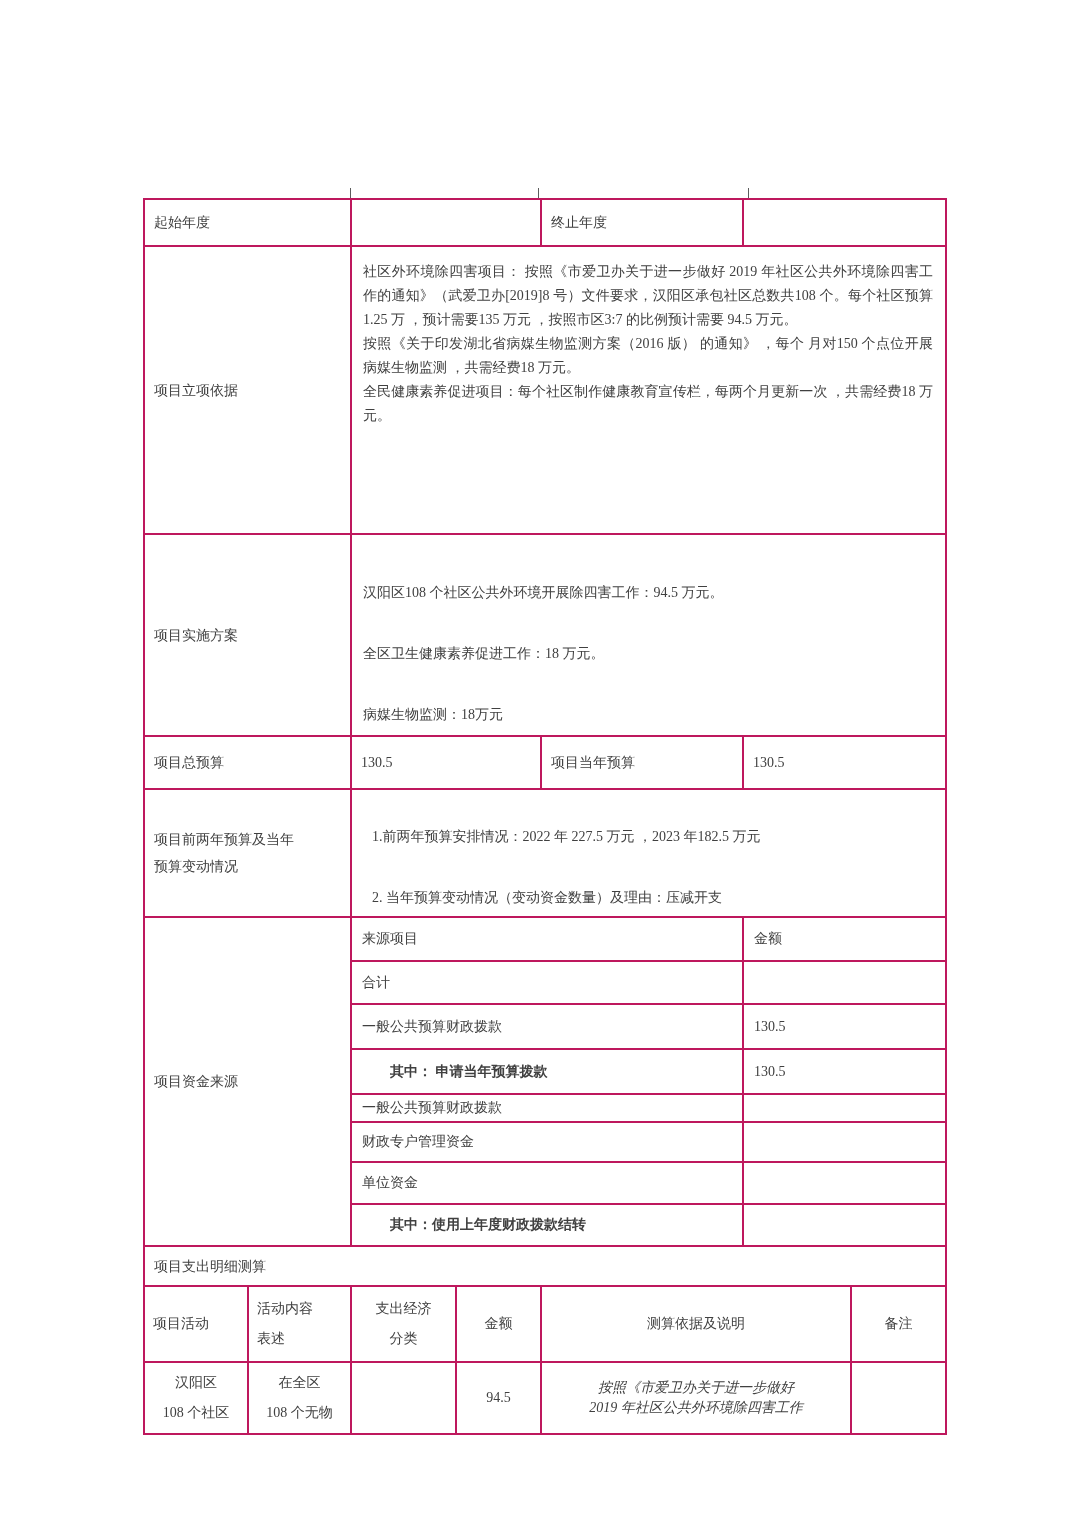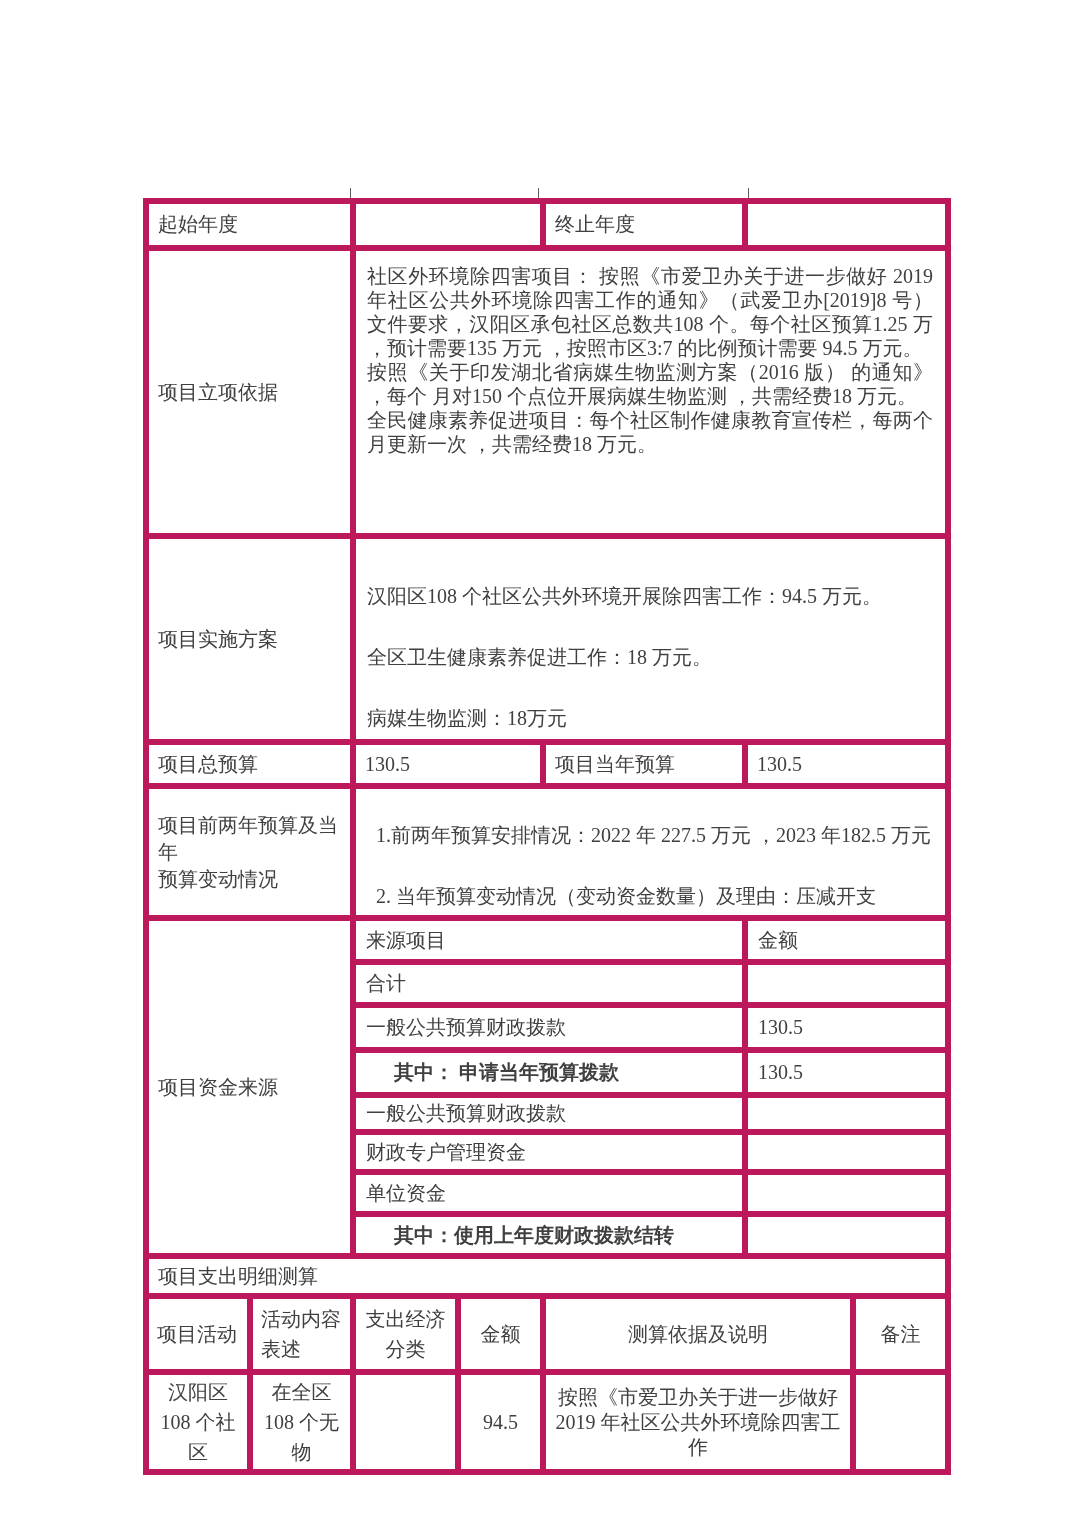--- a/index.html
+++ b/index.html
@@ -7,35 +7,35 @@
     position:relative; width:1074px; height:1520px; background:#ffffff;
     font-family:"Liberation Serif","DejaVu Serif",serif;
     color:#404040;
   }
   .stub { position:absolute; top:188px; width:1px; height:11px; background:#5c5c5c; }
   table.form {
     position:absolute; left:143px; top:198px; width:802px;
     border-collapse:collapse; table-layout:fixed;
   }
   td {
-    border:6px solid #be185d; font-size:20px; vertical-align:middle;
+    border:2px solid #be185d; font-size:14px; vertical-align:middle;
     padding:2px 8px; overflow:hidden; word-break:break-all;
   }
   td.lbl { padding-left:9px; line-height:27px; }
   td.topcell { vertical-align:top; padding:13px 12px 4px 11px; }
   .para { line-height:24px; text-align:justify; }
   .pline { line-height:33px;margin-top:28px; }
   td.val { padding-left:9px; }
   td.fitem { padding-left:10px; }
   td.findent { padding-left:38px;font-weight:bold; }
   td.center { text-align:center; padding:2px 4px; }
   .pre { white-space:pre-line; }
   td.dhdr { line-height:30px; }
   td.dcell { line-height:30px; }
-  .basis-center { line-height:25px; }
+  .basis-center { line-height:20px;font-style:italic; }
 </style>
 </head>
 <body>
 
 <div class="page">
 
   <div class="stub" style="left:350px"></div>
   <div class="stub" style="left:538px"></div>
   <div class="stub" style="left:748px"></div>
 
@@ -69,21 +69,21 @@
 
     <tr style="height:149px">
       <td colspan="2" class="lbl">项目实施方案</td>
       <td colspan="5" class="topcell">
         <div class="pline">汉阳区108 个社区公共外环境开展除四害工作：94.5 万元。</div>
         <div class="pline">全区卫生健康素养促进工作：18 万元。</div>
         <div class="pline">病媒生物监测：18万元</div>
       </td>
     </tr>
 
-    <tr style="height:44px">
+    <tr style="height:53px">
       <td colspan="2" class="lbl">项目总预算</td>
       <td colspan="2" class="val">130.5</td>
       <td class="lbl">项目当年预算</td>
       <td colspan="2" class="val">130.5</td>
     </tr>
 
     <tr style="height:93px">
       <td colspan="2" class="lbl pre">项目前两年预算及当年
 预算变动情况</td>
       <td colspan="5" style="padding-left:20px">

